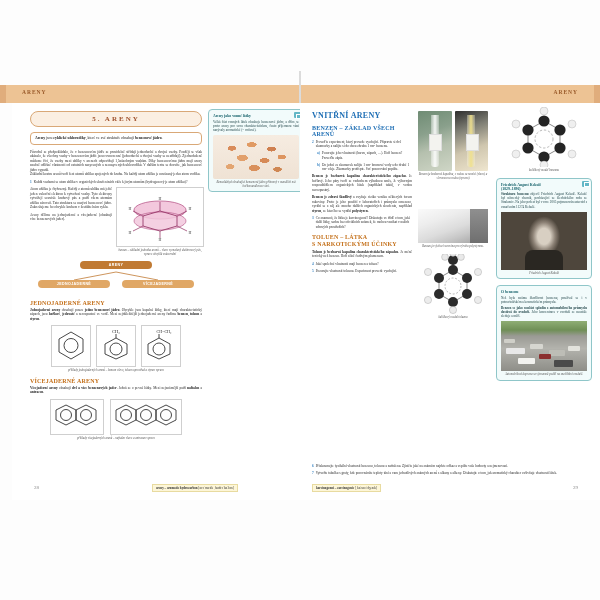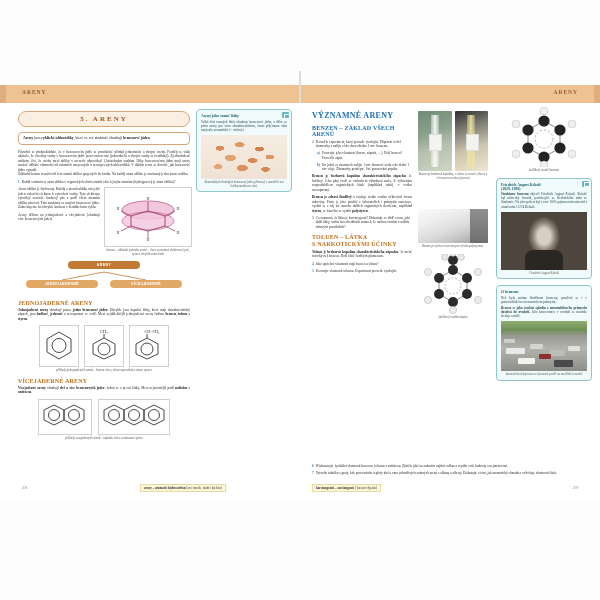--- a/index.html
+++ b/index.html
@@ -24,21 +24,21 @@
   .header-band .hl{left:22px;}
   .header-band .hr{right:22px;}
   .spine{
     position:absolute;left:299px;top:71px;width:2px;height:429px;
     background:linear-gradient(90deg,#e8e8e8,#cfcfcf,#e8e8e8);
   }
   .leftedge{position:absolute;left:0;top:85px;width:6px;height:18px;background:#e0ad7c;}
   .rightedge{position:absolute;right:0;top:85px;width:6px;height:18px;background:#e0ad7c;}
 
   .sheet{position:absolute;top:103px;height:397px;background:#ffffff;}
-  .sheet.left{left:0;width:300px;padding-left:28px;}
+  .sheet.left{left:12px;width:300px;padding-left:28px;}
   .sheet.right{left:300px;width:300px;}
 
   
   .body-txt{
     font-size:3.5px;line-height:4.5px;color:#2b2b2b;text-align:justify;
     font-family:"Liberation Serif", serif;
   }
   .body-txt b{font-weight:bold;color:#1a1a1a;}
 
   
@@ -343,21 +343,21 @@
     <div class="footer pagenum-l">28</div>
     <div class="gloss gloss-l">
       <b>areny – aromatic hydrocarbon</b>
       <span>[ærəˈmætɪk ˌhaɪdrəˈkɑːbən]</span>
     </div>
   </div>
 
   <div class="sheet right">
 
     <div class="col-main-r">
-      <h2 class="sec" style="margin-top:0;">VÝZNAMNÉ ARENY</h2>
+      <h2 class="sec" style="margin-top:0;">VNITŘNÍ ARENY</h2>
       <h3 class="sub">BENZEN – ZÁKLAD VŠECH ARENŮ</h3>
 
       <div class="task">
         <span class="num">2</span>
         <span class="tx">Proveďte experiment, který provede vyučující. Připravte si dvě zkumavky a nalijte si do obou zhruba 1 cm³ benzenu.</span>
       </div>
       <div class="task" style="margin-left:5px;">
         <span class="num">a)</span>
         <span class="tx">Pozorujte jeho vlastnosti (barvu, zápach, …). Hoří benzen? Proveďte zápis.</span>
       </div>

